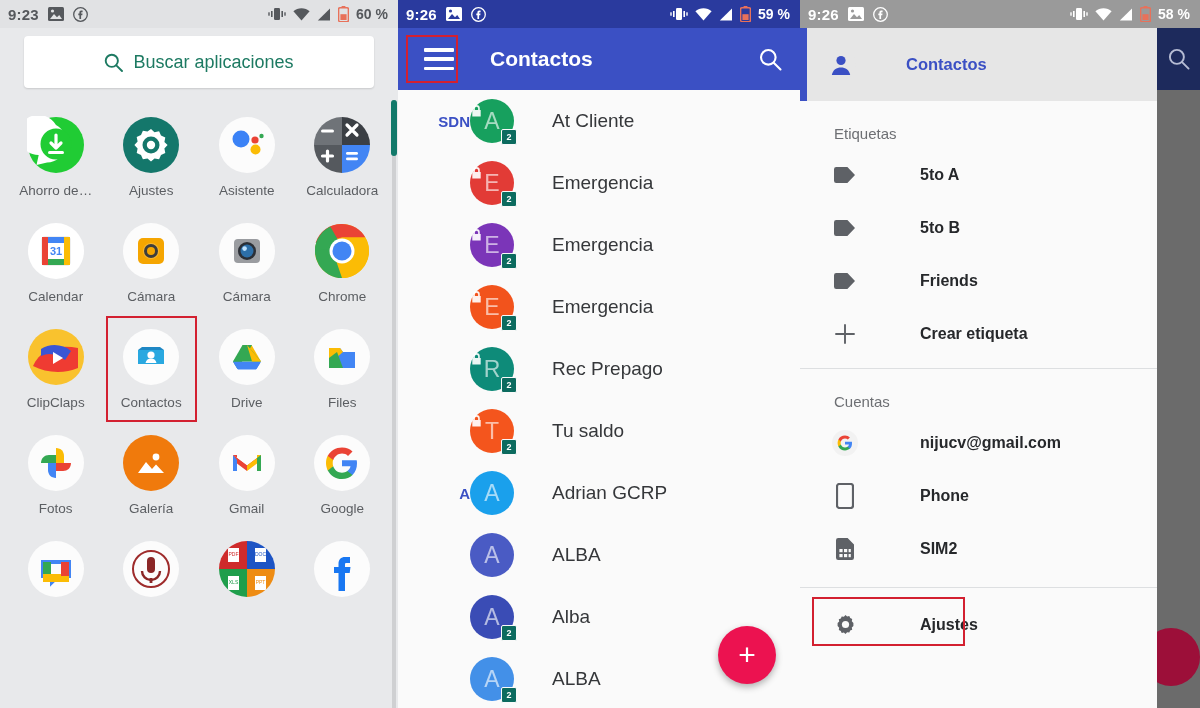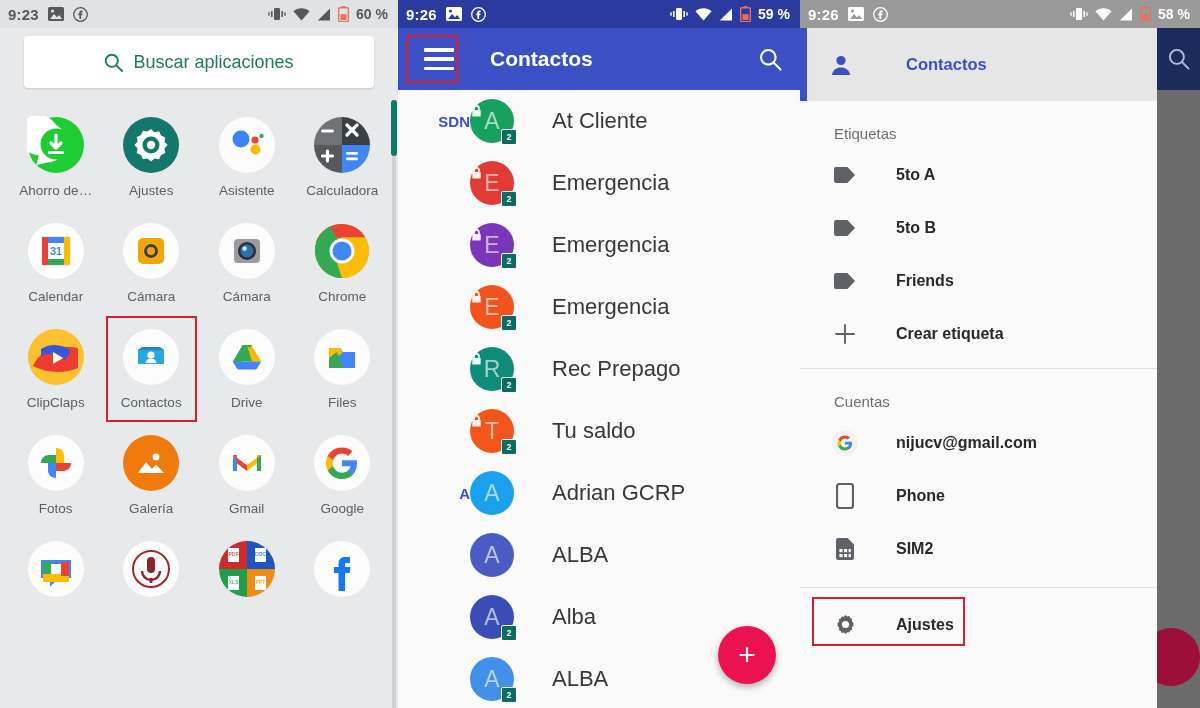--- a/index.html
+++ b/index.html
@@ -88,21 +88,21 @@
   }
   .avatar .lock {
     position: absolute; left: 1px; top: 6px; width: 11px; height: 12px;
   }
   .avatar .simbadge {
     position: absolute; right: -3px; bottom: -2px; width: 16px; height: 16px;
     background: #0c6b5f; border: 1.5px solid #fafafa; border-radius: 2px;
     font-size: 9px; color: #fff; display: flex; align-items: center;
     justify-content: center; font-weight: bold;
   }
-  .cname { margin-left: 38px; font-size: 22px; color: #35373a; }
+  .cname { margin-left: 38px; font-size: 19px; color: #35373a; }
   .fab {
     position: absolute; right: 24px; bottom: 24px; width: 58px; height: 58px;
     border-radius: 50%; background: #ec1250; color: #fff;
     display: flex; align-items: center; justify-content: center;
     font-size: 30px; font-weight: 300; box-shadow: 0 3px 7px rgba(0,0,0,.3);
     z-index: 20;
   }
 
   
   .panel3 {
@@ -151,21 +151,21 @@
   }
   .drawer-item {
     height: 53px; display: flex; align-items: center; padding-left: 30px;
     position: relative;
   }
   .drawer-item .dicon {
     width: 30px; height: 30px; display: flex; align-items: center;
     justify-content: center; flex: 0 0 30px;
   }
   .drawer-item .dlabel {
-    margin-left: 36px; font-size: 16px; font-weight: bold; color: #26282b;
+    margin-left: 60px; font-size: 16px; font-weight: bold; color: #26282b;
   }
   .drawer-div { height: 1px; background: #dddfe1; margin-top: 8px; }
 </style>
 </head>
 <body>
 
 <div class="stage">
 
   <div class="panel1">
     <div class="statusbar">

